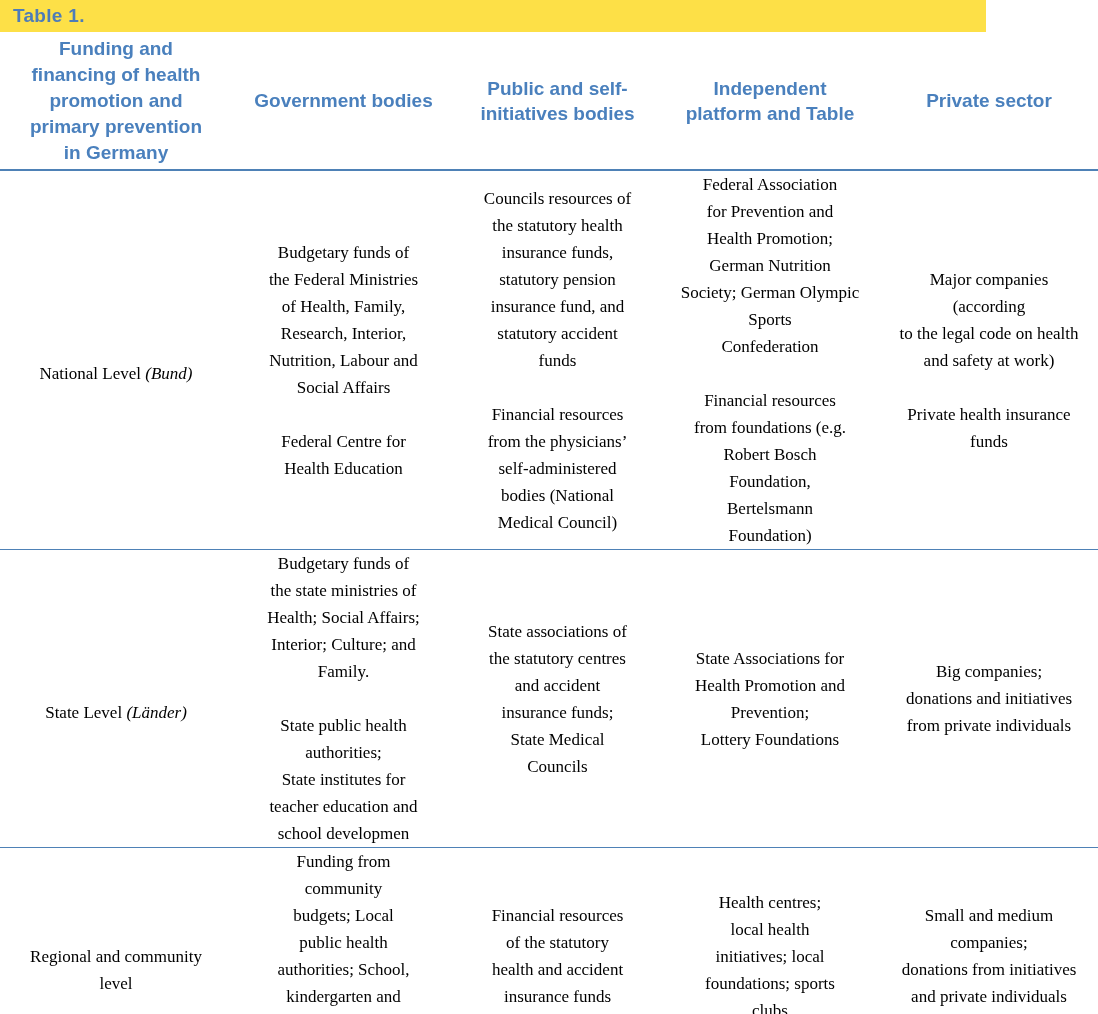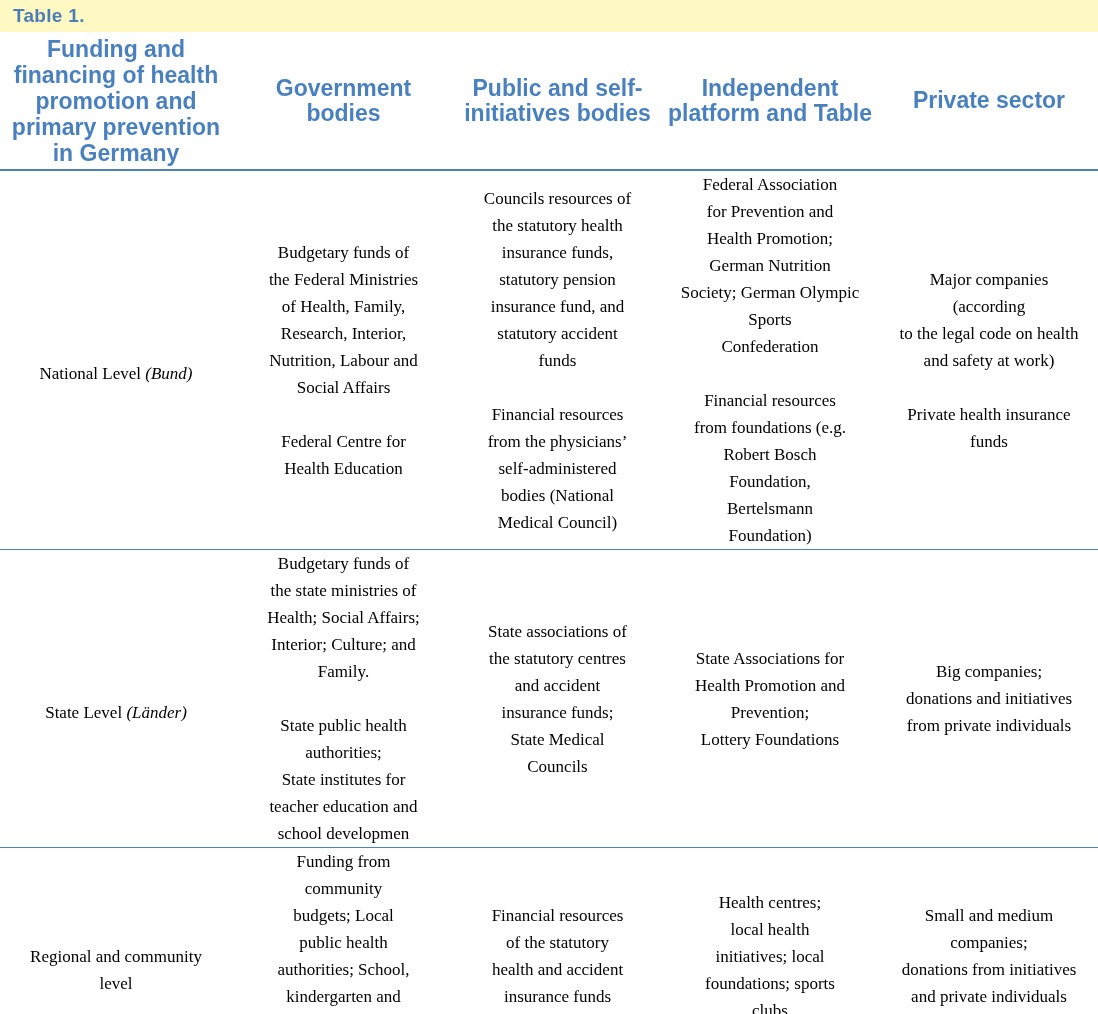--- a/index.html
+++ b/index.html
@@ -3,36 +3,36 @@
 <meta charset="utf-8">
 <style>
   html, body { margin: 0; padding: 0; background: #ffffff; }
   body {
     width: 1098px; height: 1014px;
     font-family: "Liberation Serif", serif;
     color: #000000;
     overflow: hidden;
   }
   .title-bar {
-    width: 1098px; height: 32px;
-    background: #fef9c3;
+    width: 986px; height: 32px;
+    background: #fde047;
     display: flex; align-items: center;
     box-sizing: border-box; padding-left: 13px;
   }
   .title-bar-label {
     font-family: "Liberation Sans", sans-serif;
     font-weight: bold; font-size: 19px;
     color: #4e7cb8; letter-spacing: 0.3px;
   }
   table.main-table {
     width: 1098px; border-collapse: collapse; table-layout: fixed;
   }
   .main-table th {
     font-family: "Liberation Sans", sans-serif;
-    font-weight: bold; font-size: 23px;
+    font-weight: bold; font-size: 19px;
     color: #4a80bd; text-align: center;
     vertical-align: middle; line-height: 25px;
     white-space: pre-line; padding: 0 4px;
   }
   .header-row th {
     height: 137px;
     border-bottom: 2px solid #4e81b6;
   }
   th.corner-header { line-height: 26px; }
   .main-table td {

